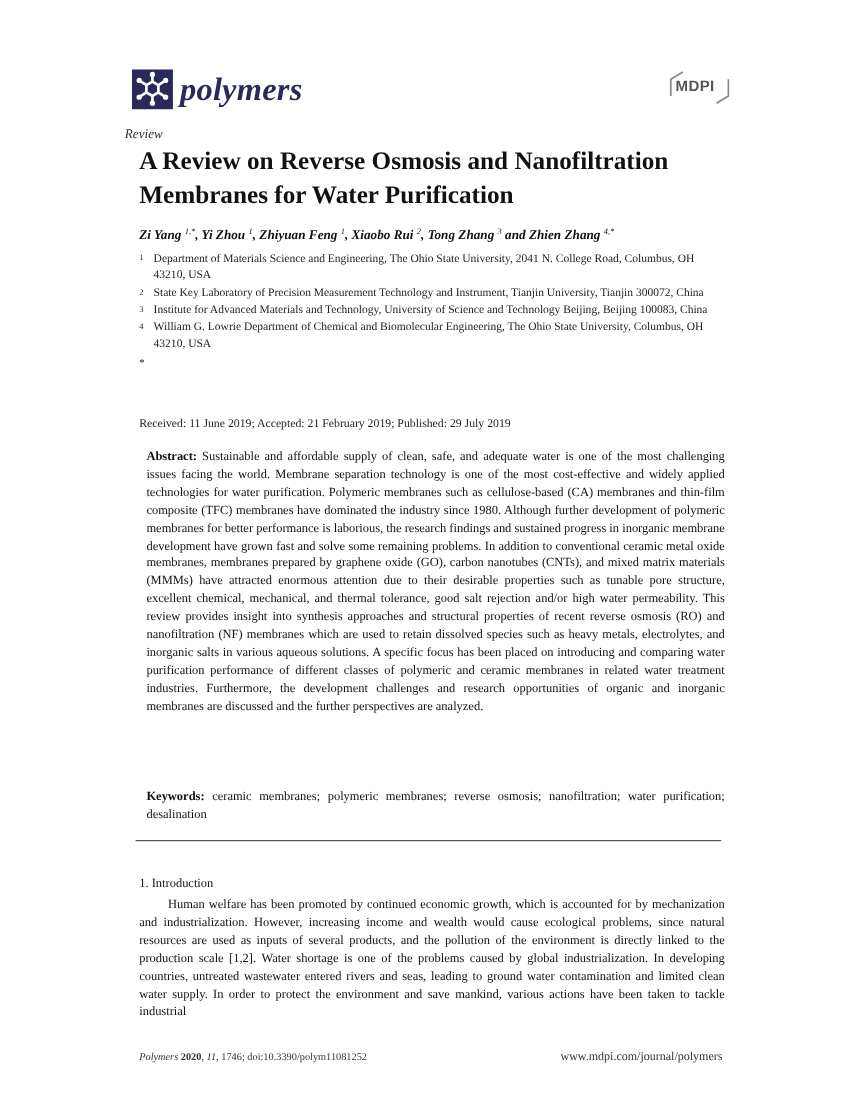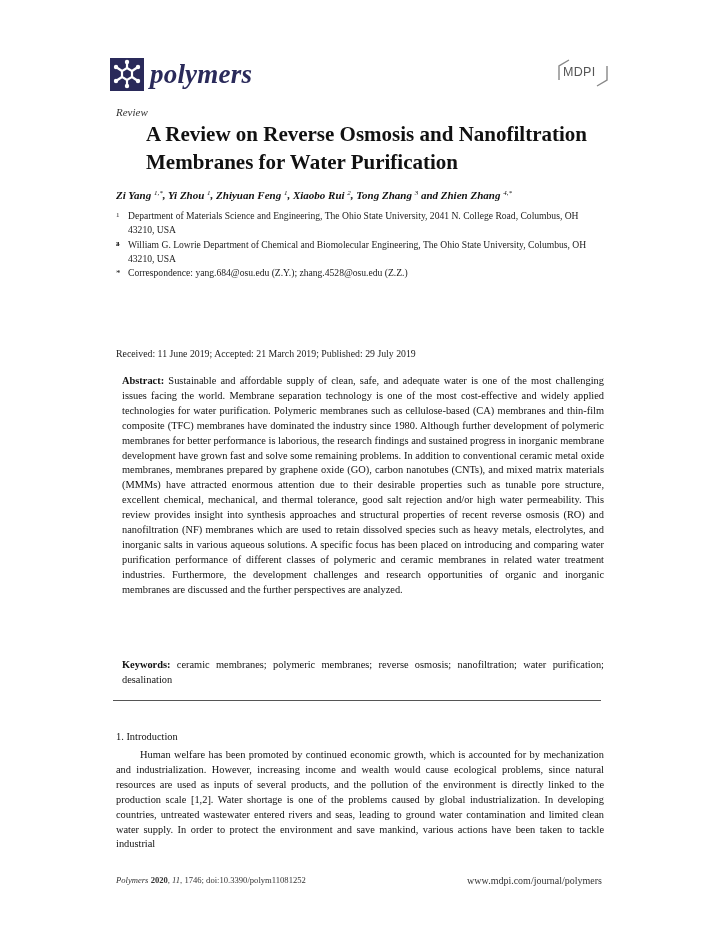--- a/index.html
+++ b/index.html
@@ -7,24 +7,24 @@
          font-family: "Liberation Serif", "DejaVu Serif", serif; color: #111; }
   .abs { position: absolute; }
 
   
   .logo { left: 110px; top: 56px; height: 36px; display: flex; align-items: center; }
   .logo-box { width: 34px; height: 33px; background: #2a2a5a; display: block; }
   .logo-text { font-family: "Liberation Serif", "DejaVu Serif", serif; font-style: italic; font-weight: bold;
                font-size: 27px; color: #2a2a5a; margin-left: 6px; letter-spacing: 0.2px; }
   .mdpi { left: 555px; top: 58px; width: 56px; height: 30px; }
   .mdpi-text { position: absolute; left: 8px; top: 7px; font-family: "Liberation Sans", "DejaVu Sans", sans-serif;
-               font-weight: normal; font-size: 12.5px; color: #555; letter-spacing: 0.3px; text-align: right; }
+               font-weight: bold; font-size: 12.5px; color: #555; letter-spacing: 0.3px; text-align: right; }
 
-  .type { left: 116px; top: 106px; font-style: italic; font-size: 11px; color: #333; }
-  .title { left: 116px; top: 120px; width: 500px; font-weight: bold; font-size: 21px; line-height: 28px; color: #111; margin-left: 30px; }
+  .type { left: 104px; top: 106px; font-style: italic; font-size: 11px; color: #333; }
+  .title { left: 116px; top: 120px; width: 500px; font-weight: bold; font-size: 21px; line-height: 28px; color: #111; }
 
   .authors { left: 116px; top: 189px; font-weight: bold; font-size: 11px; color: #111; font-style: italic; }
   .authors sup { font-size: 7px; font-weight: normal; vertical-align: 4px; }
 
   .affils { left: 116px; top: 209px; width: 490px; font-size: 9.6px; line-height: 14.3px; color: #222; }
   .affil { position: relative; padding-left: 12px; }
   .affil .mark { position: absolute; left: 0; top: -1px; font-size: 7px; }
   .affil .mark.star { font-size: 9px; top: 0; }
 
   .dates { left: 116px; top: 348px; font-size: 9.8px; color: #222; }
@@ -95,35 +95,36 @@
   <span><span>Zhien Zhang</span> <sup>4,*</sup></span>
 </div>
 
 <div class="abs affils">
   <div class="affil">
     <span class="mark">1</span>
     <span>Department of Materials Science and Engineering, The Ohio State University, 2041 N. College Road, Columbus, OH 43210, USA</span>
   </div>
   <div class="affil">
     <span class="mark">2</span>
+    <span>State Key Laboratory of Precision Measurement Technology and Instrument, Tianjin University, Tianjin 300072, China</span>
   </div>
   <div class="affil">
     <span class="mark">3</span>
+    <span>Institute for Advanced Materials and Technology, University of Science and Technology Beijing, Beijing 100083, China</span>
   </div>
   <div class="affil">
     <span class="mark">4</span>
     <span>William G. Lowrie Department of Chemical and Biomolecular Engineering, The Ohio State University, Columbus, OH 43210, USA</span>
   </div>
   <div class="affil">
     <span class="mark star">*</span>
-    <span>Correspondence: yang.684@osu.edu (Z.Y.); zhang.4528@osu.edu (Z.Z.)</span>
   </div>
 </div>
 
-<div class="abs dates">Received: 11 June 2019; Accepted: 21 March 2019; Published: 29 July 2019</div>
+<div class="abs dates">Received: 11 June 2019; Accepted: 21 February 2019; Published: 29 July 2019</div>
 
 <div class="abs abstract">
   <b>Abstract:</b>
   <span>Sustainable and affordable supply of clean, safe, and adequate water is one of the most challenging issues facing the world. Membrane separation technology is one of the most cost-effective and widely applied technologies for water purification. Polymeric membranes such as cellulose-based (CA) membranes and thin-film composite (TFC) membranes have dominated the industry since 1980. Although further development of polymeric membranes for better performance is laborious, the research findings and sustained progress in inorganic membrane development have grown fast and solve some remaining problems. In addition to conventional ceramic metal oxide membranes, membranes prepared by graphene oxide (GO), carbon nanotubes (CNTs), and mixed matrix materials (MMMs) have attracted enormous attention due to their desirable properties such as tunable pore structure, excellent chemical, mechanical, and thermal tolerance, good salt rejection and/or high water permeability. This review provides insight into synthesis approaches and structural properties of recent reverse osmosis (RO) and nanofiltration (NF) membranes which are used to retain dissolved species such as heavy metals, electrolytes, and inorganic salts in various aqueous solutions. A specific focus has been placed on introducing and comparing water purification performance of different classes of polymeric and ceramic membranes in related water treatment industries. Furthermore, the development challenges and research opportunities of organic and inorganic membranes are discussed and the further perspectives are analyzed.</span>
 </div>
 
 <div class="abs keywords">
   <b>Keywords:</b>
   <span>ceramic membranes; polymeric membranes; reverse osmosis; nanofiltration; water purification; desalination</span>
 </div>

